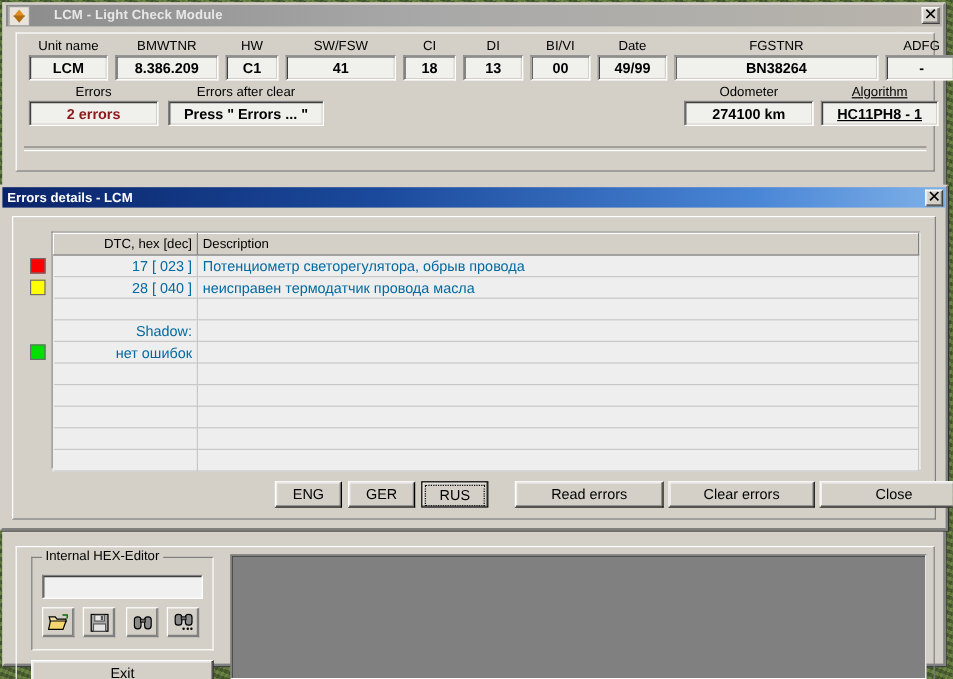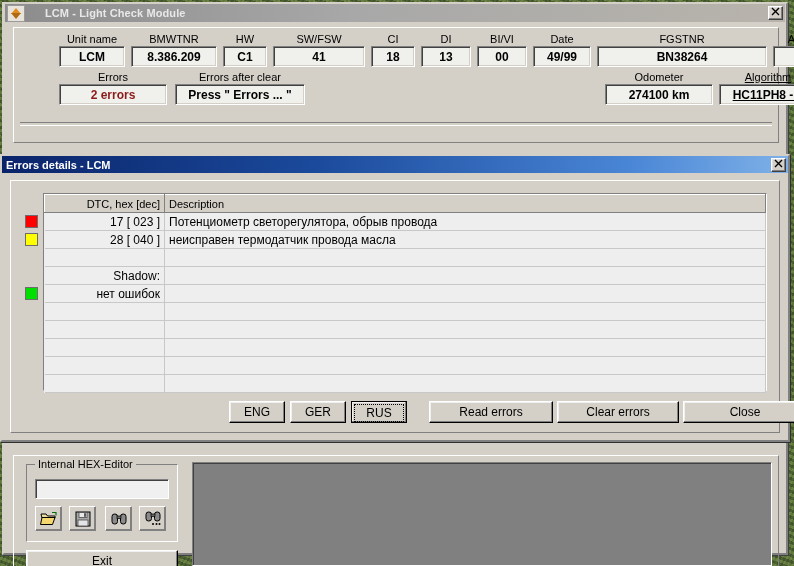--- a/index.html
+++ b/index.html
@@ -109,21 +109,20 @@
     left: 8px; top: 4px;
     width: 766px; height: 116px;
     border: 1px solid;
     border-color: #ffffff #808080 #808080 #ffffff;
     box-sizing: border-box;
     background: #d4d0c8;
   }
   .field {
     position: absolute;
     text-align: center;
-    margin-left: 35px;
   }
   .field .lbl {
     font-size: 11px;
     color: #000;
     height: 14px;
     line-height: 14px;
     white-space: nowrap;
   }
   .field .box {
     height: 21px;
@@ -215,21 +214,21 @@
     padding: 0 4px;
     box-sizing: border-box;
   }
   #grid th.c-dtc { text-align: right; width: 120px; }
   #grid th.c-desc { text-align: left; }
   #grid td {
     height: 18px;
     border-bottom: 1px solid #c8c8c8;
     border-right: 1px solid #c8c8c8;
     font-size: 12px;
-    color: #000000;
+    color: #0369a1;
     padding: 0 4px;
     box-sizing: border-box;
     background: #eeeeee;
     overflow: hidden;
     white-space: nowrap;
   }
   #grid td.c-dtc { text-align: right; width: 120px; }
   #grid td.c-desc { text-align: left; }
 
   

